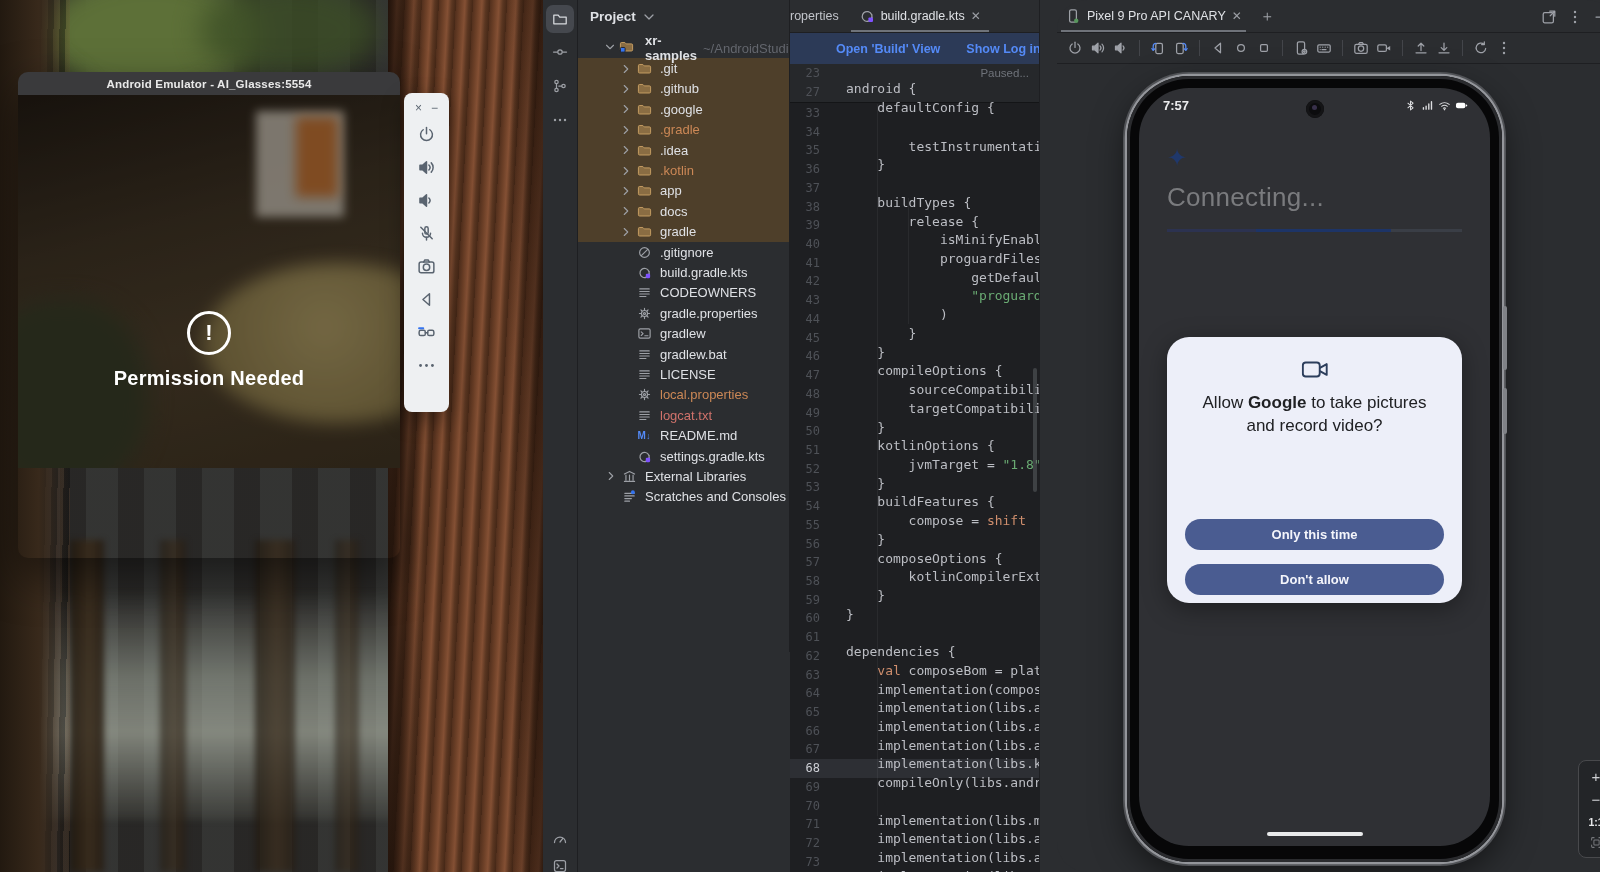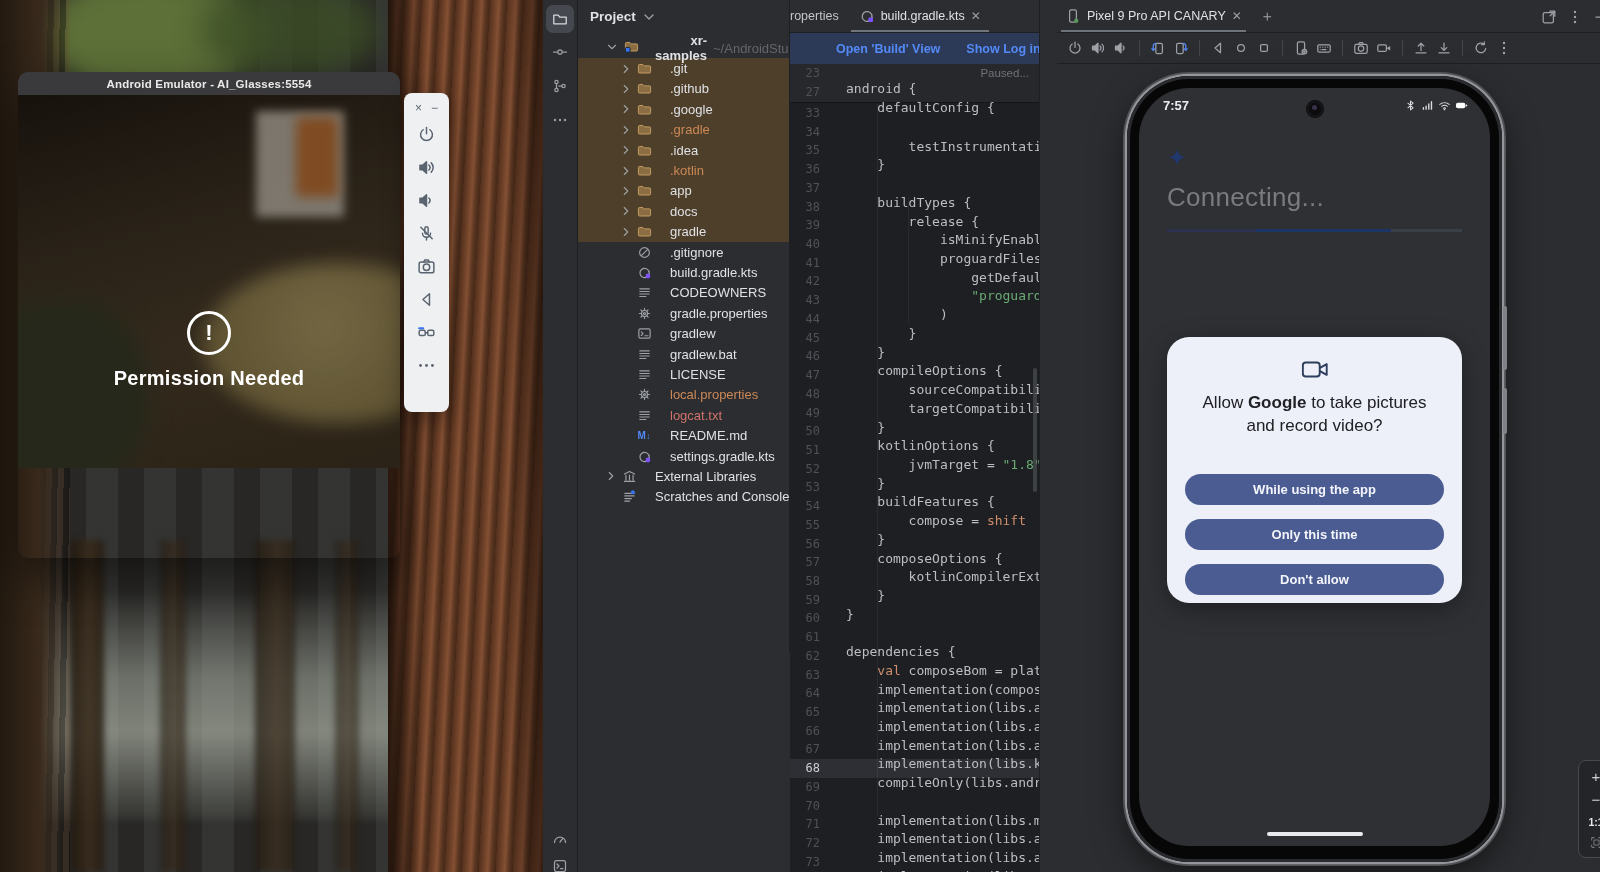--- a/index.html
+++ b/index.html
@@ -60,35 +60,35 @@
   .emu-tbtn svg{width:19px;height:19px;}
 
   
   #ide{left:543px;top:0;width:1057px;height:872px;background:#2b2d30;color:#dfe1e5;font-size:13px;}
   
   #strip{left:0;top:0;width:35px;height:872px;border-right:1px solid #1e1f22;box-sizing:border-box;}
   .strip-btn{position:absolute;left:3px;width:28px;height:28px;border-radius:7px;display:flex;
     align-items:center;justify-content:center;color:#9da0a6;}
   .strip-btn.sel{background:#45484e;color:#d8dade;}
   
-  #project{left:35px;top:0;width:212px;height:652px;border-right:1px solid #1e1f22;box-sizing:border-box;overflow:hidden;text-align:right;}
+  #project{left:35px;top:0;width:212px;height:652px;border-right:1px solid #1e1f22;box-sizing:border-box;overflow:hidden;}
   #project-header{position:absolute;left:12px;top:0;height:33px;display:flex;align-items:center;gap:5px;
     font-weight:bold;font-size:13.5px;color:#dfe1e5;}
   #project-header .ic{color:#9da0a6;}
   #tree{position:absolute;left:0;top:38px;right:0;}
   .trow{display:flex;align-items:center;height:20.4px;padding-left:25px;white-space:nowrap;cursor:default;}
   .trow.folder{padding-left:40px;}
   .trow.file{padding-left:40px;}
   .trow.wood{background:var(--wood,#4e3f2a);}
   .chev{width:16px;color:#9da0a6;flex:none;}
   .chev svg{width:14px;height:14px;}
   .chev-sp{width:16px;flex:none;}
   .t-ic{width:20px;flex:none;color:#9da0a6;}
   .t-ic svg{width:15px;height:15px;}
-  .tlabel{margin-left:16px;color:#dfe1e5;}
+  .tlabel{margin-left:6px;color:#dfe1e5;}
   .tlabel.excluded{color:var(--excluded,#cc8856);}
   .tlabel.untracked{color:var(--untracked,#d0726b);}
   #root-row{display:flex;align-items:center;height:20.4px;padding-left:25px;font-weight:bold;}
   #root-path{font-weight:normal;color:#63666d;margin-left:6px;overflow:hidden;white-space:nowrap;}
   .mdraw{color:var(--link,#548af7);font-weight:bold;font-size:10px;line-height:1;}
   .mdraw span{font-size:9px;}
 
   
   #editor{left:247px;top:0;width:250px;height:872px;border-right:1px solid #1e1f22;box-sizing:border-box;
     background:#1e1f22;overflow:hidden;}
@@ -1115,21 +1115,20 @@
               <svg viewBox="0 0 24 18">
                 <g fill="none" stroke="currentColor" stroke-width="1.7" stroke-linecap="round" stroke-linejoin="round">
                   <rect x="1.2" y="2.8" width="15" height="12.4" rx="2.6"></rect>
                   <path d="M16.8 7.4l5.6-3.2v9.6l-5.6-3.2"></path>
                 </g>
               </svg>
             </div>
           <div id="dlg-msg">
             <span>Allow </span><b>Google</b><span> to take pictures and record video?</span>
           </div>
-          <div class="dbtn" style="top:137px;">While using the app</div>
           <div class="dbtn" style="top:182px;">Only this time</div>
           <div class="dbtn" style="top:227px;">Don't allow</div>
         </div>
         <div id="homebar"></div>
       </div>
     </div>
 
     <div id="zoomctl">
       <span class="zi">+</span>
       <span class="zi">−</span>

